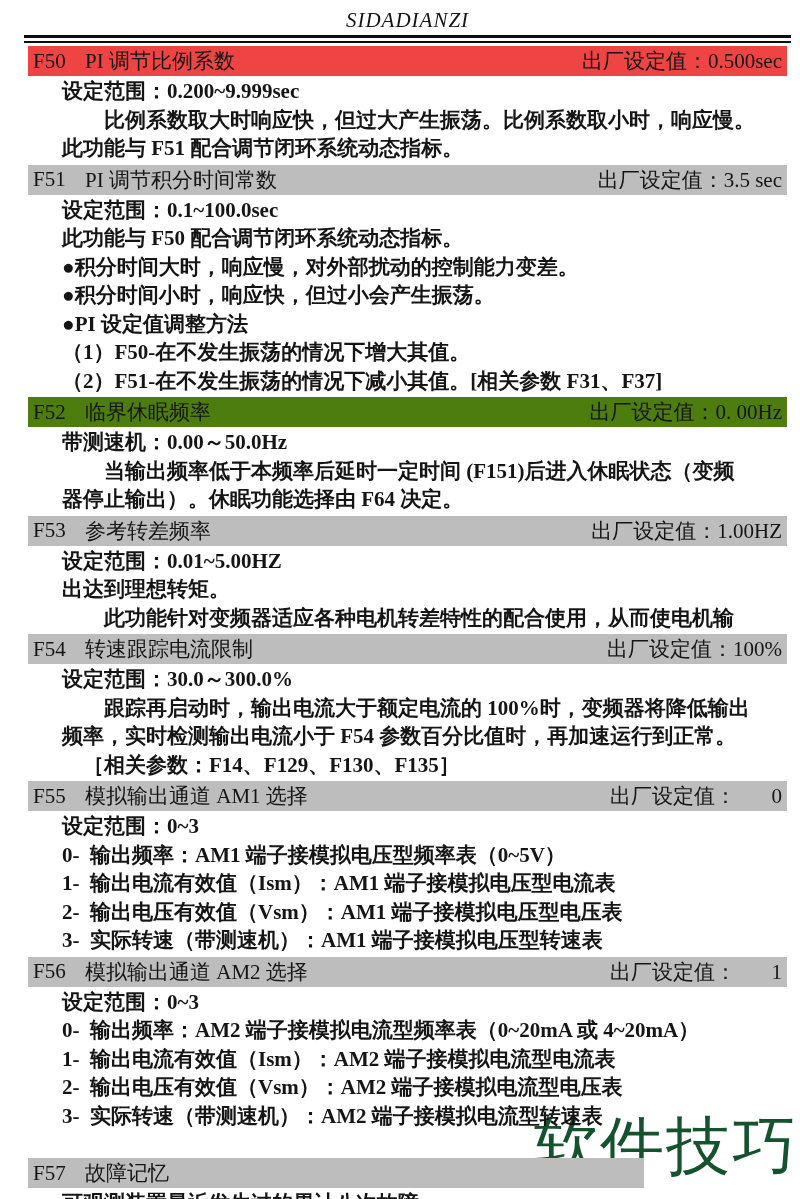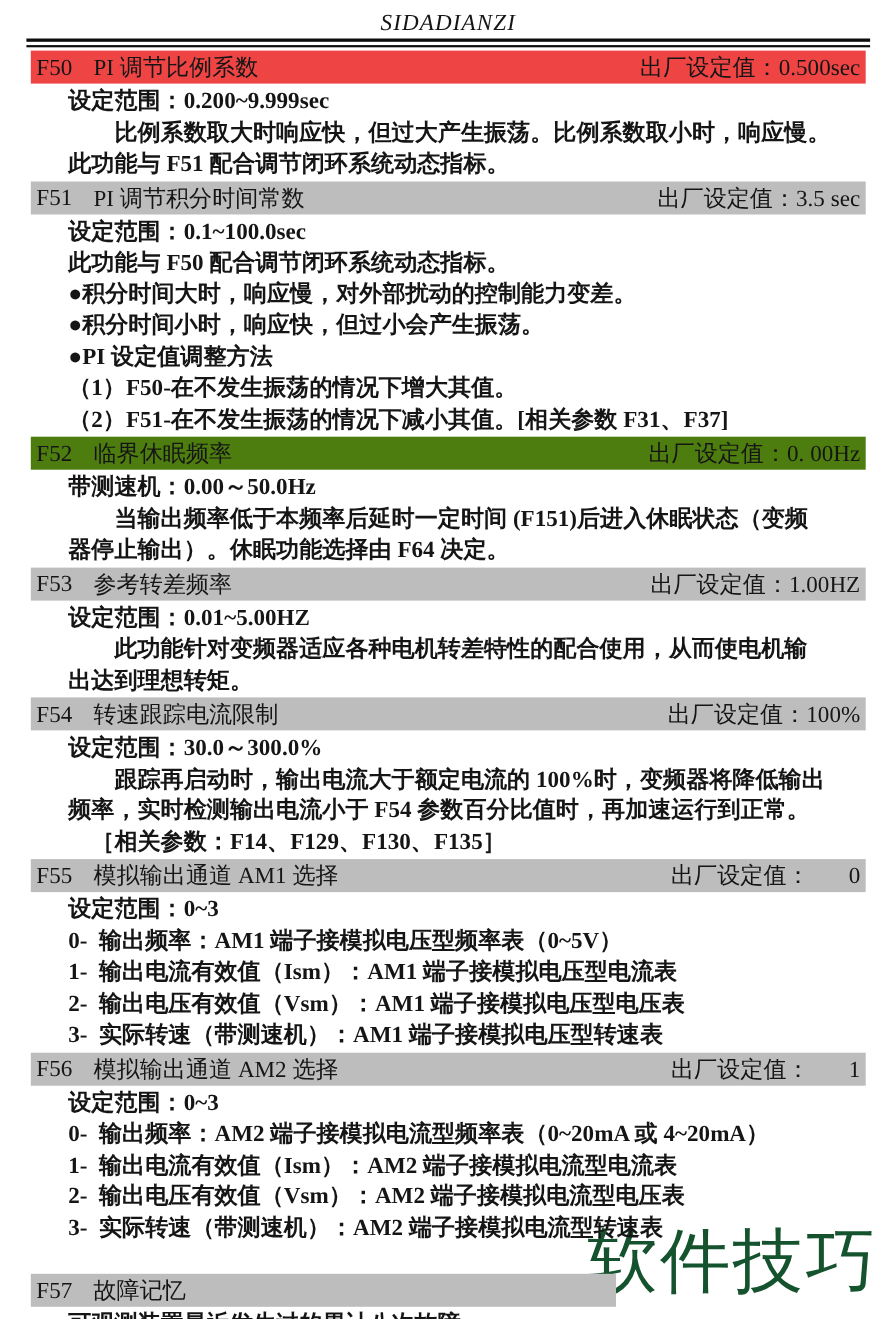--- a/index.html
+++ b/index.html
@@ -10,21 +10,21 @@
   }
   .page{position:relative;z-index:1;padding:7px 13px 0 28px;}
   .header{text-align:center;font-style:italic;font-size:21px;letter-spacing:1px;line-height:27px;}
   .rule{border-top:3px solid #0d0d0d;border-bottom:2px solid #0d0d0d;height:3px;margin-top:1px;margin-left:-4px;margin-right:-4px;}
   .sections{margin-top:3px;}
   .param{margin:0;}
   .bar{
     display:flex;align-items:center;background:#bdbdbd;height:30px;
     font-size:21px;margin:2px 0 1px 0;
   }
-  .bar.short{width:532px;margin-top:28px;}
+  .bar.short{width:616px;margin-top:28px;}
   .code{width:52px;padding-left:5px;flex:none;}
   .name{flex:1;white-space:pre;}
   .factory{white-space:pre;padding-right:5px;}
   .fvalue{display:inline-block;min-width:46px;text-align:right;}
   .line{
     font-size:21px;line-height:28.5px;margin-left:34px;margin-right:2px;
     white-space:pre-wrap;
     font-weight:bold;
   }
   .ind-para{text-indent:42px;}
@@ -88,22 +88,22 @@
   </section>
 
   <section class="param">
     <div class="bar" style="background: rgb(189, 189, 189);">
       <span class="code">F53</span>
       <span class="name">参考转差频率</span>
       <span class="factory"><span class="flabel">出厂设定值：</span><span class="fvalue">1.00HZ</span></span>
     </div>
     <div class="lines">
           <div class="line">设定范围：0.01~5.00HZ</div>
+          <div class="line">出达到理想转矩。</div>
           <div class="line ind-para">此功能针对变频器适应各种电机转差特性的配合使用，从而使电机输</div>
-          <div class="line">出达到理想转矩。</div>
         </div>
   </section>
 
   <section class="param">
     <div class="bar" style="background: rgb(189, 189, 189);">
       <span class="code">F54</span>
       <span class="name">转速跟踪电流限制</span>
       <span class="factory"><span class="flabel">出厂设定值：</span><span class="fvalue">100%</span></span>
     </div>
     <div class="lines">

